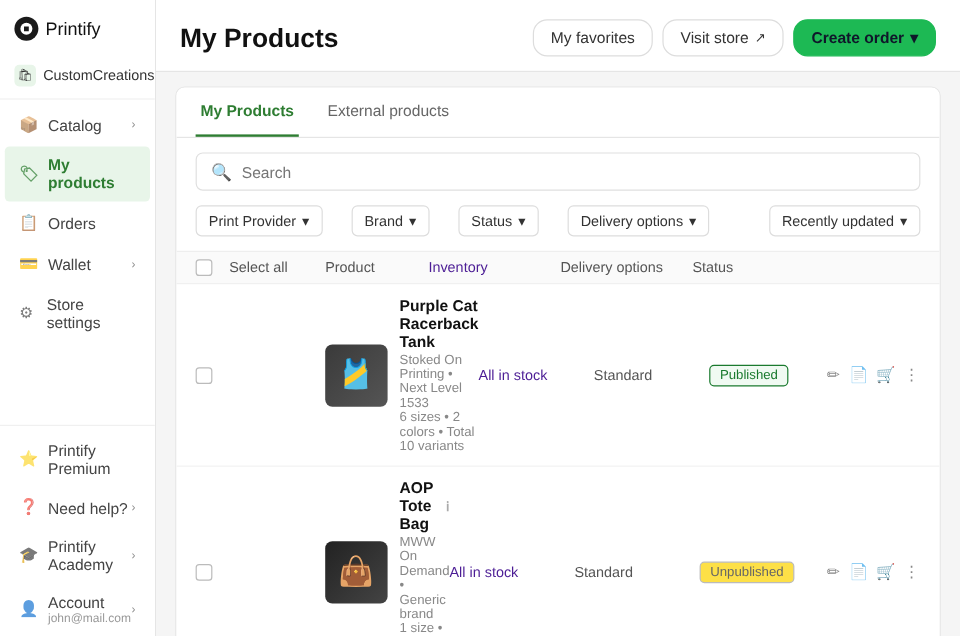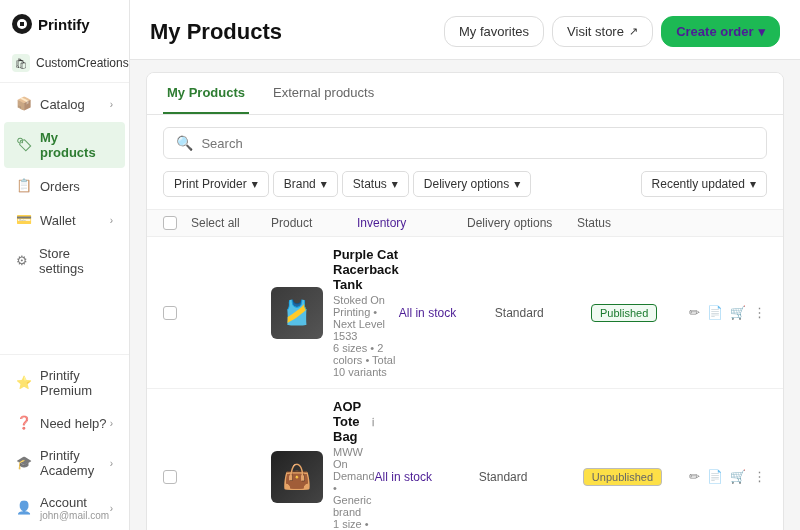--- a/index.html
+++ b/index.html
@@ -1,55 +1,55 @@
 <!DOCTYPE html>
 <html><head>
   <meta charset="utf-8">
   <style>
     * { box-sizing: border-box; margin: 0; padding: 0; }
     body { font-family: -apple-system, BlinkMacSystemFont, 'Segoe UI', sans-serif; font-size: 13px; background: #f5f5f5; display: flex; height: 530px; overflow: hidden; }
 
     
     .sidebar { width: 130px; background: #fff; border-right: 1px solid #e5e5e5; display: flex; flex-direction: column; height: 530px; overflow-y: auto; flex-shrink: 0; }
-    .sidebar-logo { display: flex; align-items: center; gap: 6px; padding: 14px 12px; font-weight: 700; font-size: 15px; color: #111; }
+    .sidebar-logo { display: flex; align-items: center; gap: 6px; padding: 14px 12px; font-weight: 400; font-size: 15px; color: #111; }
     .logo-icon { width: 20px; height: 20px; background: #1a1a1a; border-radius: 50%; display: flex; align-items: center; justify-content: center; }
     .logo-icon svg { width: 12px; height: 12px; }
     .sidebar-store { display: flex; align-items: center; justify-content: space-between; padding: 6px 12px; font-size: 12px; color: #333; cursor: pointer; }
     .sidebar-store .store-icon { width: 18px; height: 18px; background: #e8f5e9; border-radius: 4px; display: flex; align-items: center; justify-content: center; font-size: 10px; }
     .sidebar-divider { height: 1px; background: #f0f0f0; margin: 4px 0; }
     .sidebar-item { display: flex; align-items: center; justify-content: space-between; padding: 8px 12px; cursor: pointer; color: #444; font-size: 13px; border-radius: 4px; margin: 1px 4px; }
     .sidebar-item.active { background: #e8f5e9; color: #2e7d32; font-weight: 600; }
     .sidebar-item .item-left { display: flex; align-items: center; gap: 8px; }
     .sidebar-item .item-icon { width: 16px; height: 16px; opacity: 0.7; }
     .sidebar-bottom { margin-top: auto; border-top: 1px solid #f0f0f0; padding-top: 4px; }
 
     
     .main { flex: 1; display: flex; flex-direction: column; overflow: hidden; }
     .main-header { display: flex; align-items: center; justify-content: space-between; padding: 16px 20px 12px; background: #fff; border-bottom: 1px solid #e5e5e5; }
     .main-title { font-size: 22px; font-weight: 700; color: #111; }
     .header-actions { display: flex; gap: 8px; align-items: center; }
     .btn { padding: 7px 14px; border-radius: 12px; font-size: 13px; cursor: pointer; border: 1px solid #ddd; background: #fff; color: #333; display: flex; align-items: center; gap: 5px; }
-    .btn-primary { background: #1db954; border-color: #1db954; color: #4c1d95; font-weight: 600; }
+    .btn-primary { background: #1db954; border-color: #1db954; color: #0f172a; font-weight: 600; }
 
     
     .content { flex: 1; overflow-y: auto; padding: 0; background: #f5f5f5; }
     .products-panel { background: #fff; margin: 12px 16px; border-radius: 8px; border: 1px solid #e5e5e5; overflow: hidden; }
 
     
     .tabs { display: flex; border-bottom: 1px solid #e5e5e5; padding: 0 16px; background: #fff; }
     .tab { padding: 12px 4px; margin-right: 20px; font-size: 13px; color: #666; cursor: pointer; border-bottom: 2px solid transparent; }
     .tab.active { color: #2e7d32; border-bottom-color: #2e7d32; font-weight: 600; }
 
     
     .search-bar { padding: 12px 16px; }
     .search-input-wrap { display: flex; align-items: center; gap: 8px; border: 1px solid #e0e0e0; border-radius: 6px; padding: 7px 12px; background: #fff; }
     .search-input-wrap input { border: none; outline: none; flex: 1; font-size: 13px; color: #333; background: transparent; }
 
     
-    .filters { display: flex; gap: 4px; padding: 0 16px 12px; flex-wrap: wrap; }
+    .filters { display: flex; gap: 24px; padding: 0 16px 12px; flex-wrap: wrap; }
     .filter-btn { display: flex; align-items: center; gap: 5px; padding: 5px 10px; border: 1px solid #ddd; border-radius: 5px; background: #fff; font-size: 12px; color: #333; cursor: pointer; }
     .filter-btn-last { margin-left: auto; justify-content: center; }
 
     
     .table-header { display: flex; align-items: center; padding: 6px 16px; background: #fafafa; border-top: 1px solid #eee; border-bottom: 1px solid #eee; }
     .col-check { width: 28px; flex-shrink: 0; }
     .col-select-all { width: 80px; flex-shrink: 0; font-size: 12px; color: #555; display: flex; align-items: center; gap: 6px; }
     .col-product { flex: 1; font-size: 12px; color: #555; font-weight: 500; }
     .col-inventory { width: 110px; font-size: 12px; color: #4c1d95; font-weight: 500; }
     .col-delivery { width: 110px; font-size: 12px; color: #555; font-weight: 500; }

